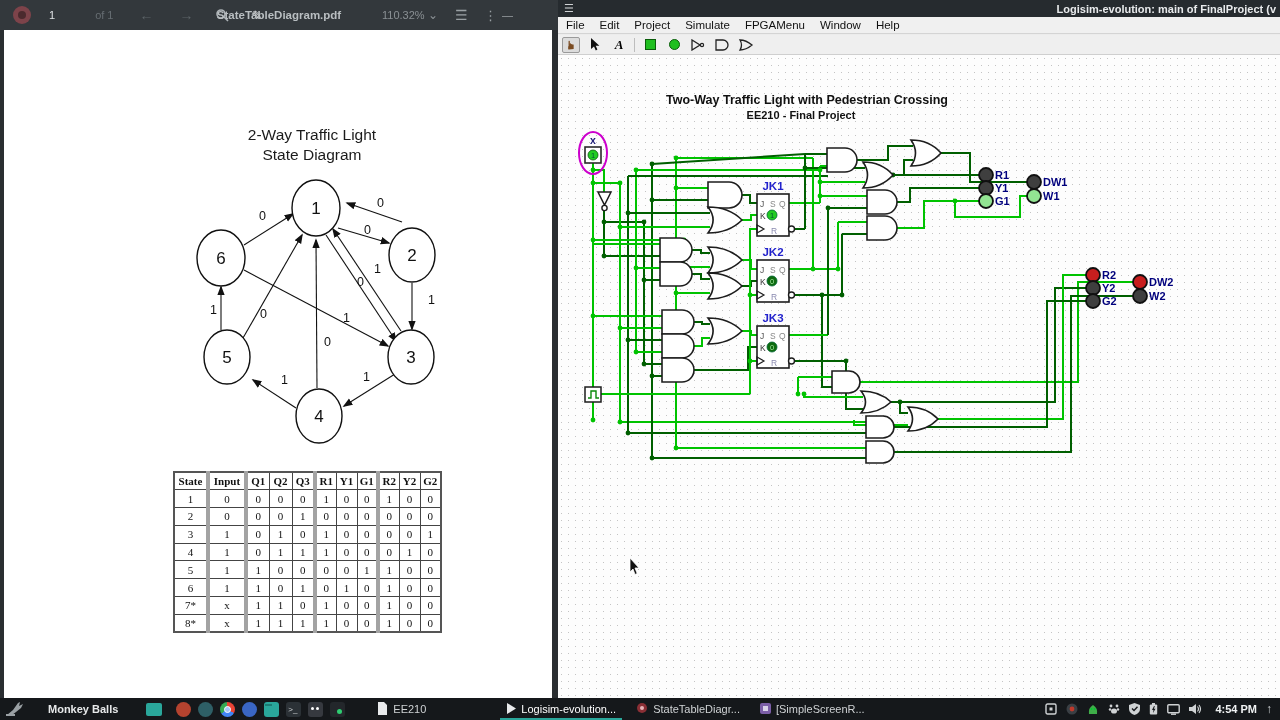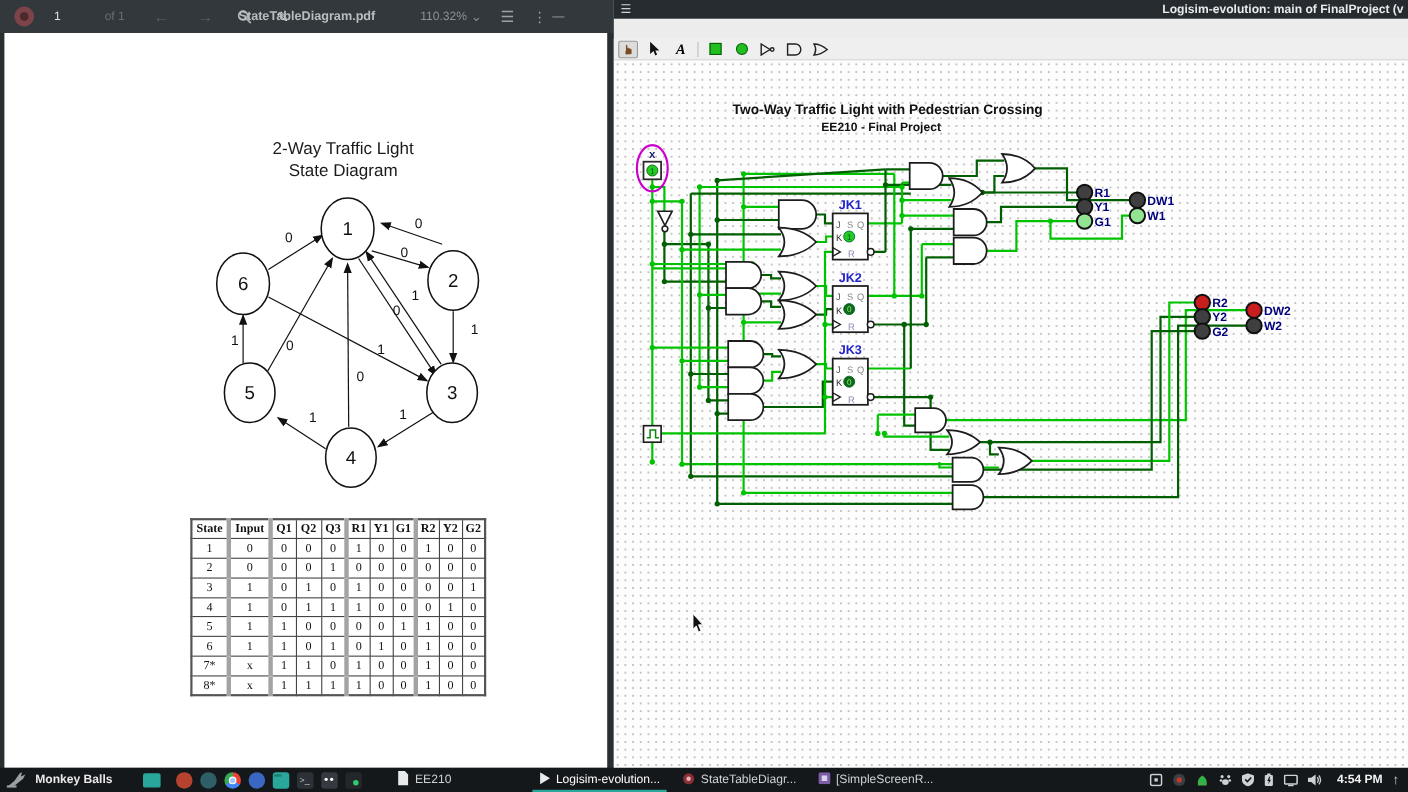--- a/index.html
+++ b/index.html
@@ -61,21 +61,21 @@
   .pin-sq { width:11px; height:11px; background:#1fbf1f; border:1.5px solid #0a5c0a; }
   .pin-ci { width:11px; height:11px; background:#1fbf1f; border:1.5px solid #0a5c0a; border-radius:50%; }
   .ls-canvas { position:absolute; left:0; top:55px; width:722px; height:643px; background:#fdfdfd;
       background-image:radial-gradient(#c4c4c4 0.8px, transparent 0.9px); background-size:7px 7px; }
   .ls-canvas svg text { font-family:"Liberation Sans", sans-serif; }
 
   
   .taskbar { position:absolute; left:0; top:698px; width:1280px; height:22px; background:#15181b;
              display:flex; align-items:center; color:#d8dadc; font-size:11px; }
   .tb-logo { margin-left:6px; }
-  .tb-brand { font-weight:bold; margin-left:6px; color:#e7e9ea; }
+  .tb-brand { font-weight:bold; margin-left:22px; color:#e7e9ea; }
   .tb-pager { width:16px; height:13px; background:#2aa79b; border-radius:2px; margin-left:28px; }
   .tb-launchers { display:flex; align-items:center; gap:7px; margin-left:14px; }
   .lic { width:15px; height:15px; border-radius:50%; }
   .lic.sq { border-radius:3px; }
   .tb-windows { display:flex; align-items:center; margin-left:14px; }
   .tb-win { display:flex; align-items:center; gap:5px; padding:0 10px; height:22px; position:relative;
             color:#cfd2d4; white-space:nowrap; }
   .tb-win.active { color:#ffffff; }
   .tb-win.active::after { content:""; position:absolute; left:4px; right:4px; bottom:0; height:2px;
             background:#2aa79b; }
@@ -283,20 +283,29 @@
         </div>
       </div>
     </div>
   </div>
 
   <div class="ls-window">
     <div class="ls-titlebar">
       <span class="burger">☰</span>
       <span class="t">Logisim-evolution: main of FinalProject (v</span>
     </div>
+    <div class="ls-menubar" id="ls-menubar">
+        <span>File</span>
+        <span>Edit</span>
+        <span>Project</span>
+        <span>Simulate</span>
+        <span>FPGAMenu</span>
+        <span>Window</span>
+        <span>Help</span>
+      </div>
     <div class="ls-toolbar">
       <div class="tool sel">
           <span class="tool-hand">☛</span>
         </div>
       <div class="tool">
         <svg width="11" height="13" viewBox="0 0 11 13">
             <polygon points="1,0 1,11 4,8.4 5.8,12.4 7.4,11.6 5.7,7.8 9.4,7.8" fill="#111"></polygon>
           </svg>
       </div>
       <div class="tool">

